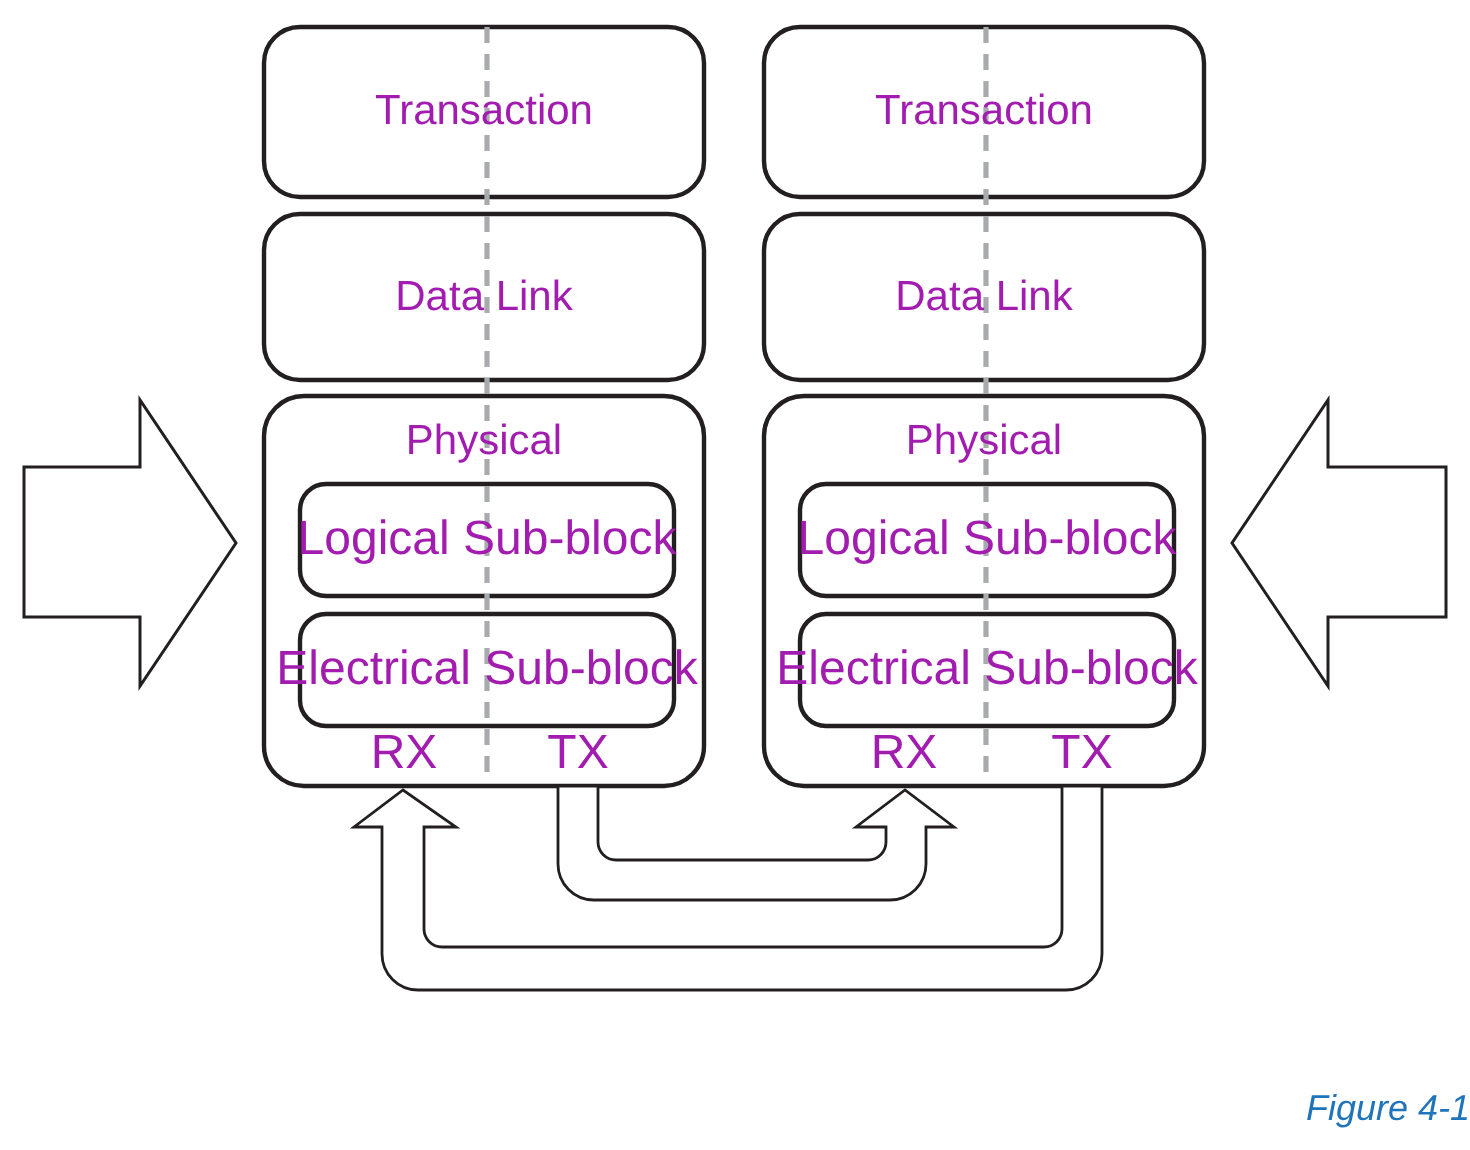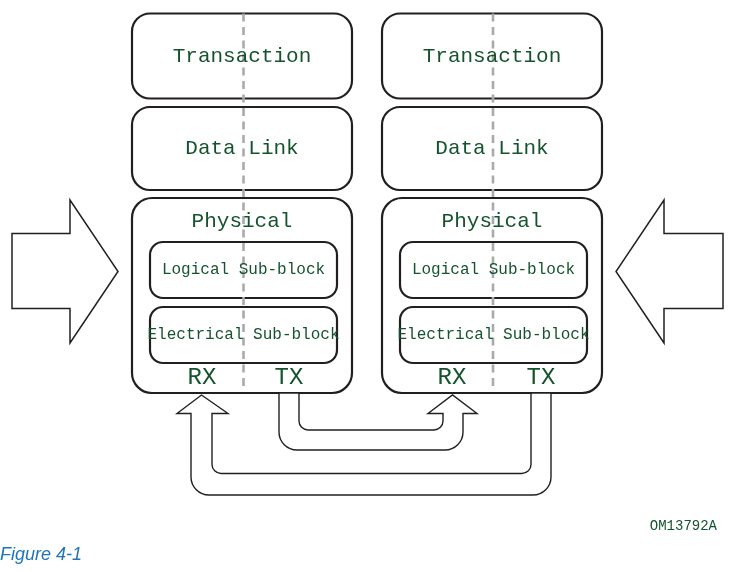--- a/index.html
+++ b/index.html
@@ -20,36 +20,35 @@
     left: 0;
     top: 0;
     z-index: 1;
   }
   .lbl {
     position: absolute;
     z-index: 2;
     display: flex;
     align-items: center;
     justify-content: center;
-    color: #14532d;
+    color: #a21caf;
     white-space: nowrap;
-    font-family: Liberation Mono, monospace;
   }
   .lbl-layer   { font-size: 21px; }
-  .lbl-sub     { font-size: 16px; }
+  .lbl-sub     { font-size: 24px; }
   .lbl-port    { font-size: 24px; }
   .lbl-code    { font-size: 14px; justify-content: flex-end; }
   .caption {
     position: absolute;
     z-index: 2;
     left: 0;
     top: 544px;
     width: 735px;
     display: flex;
-    justify-content: space-between;
+    justify-content: flex-end;
     gap: 24px;
     font-size: 18px;
     font-style: italic;
     color: #1f74ba;
   }
 </style>
 </head>
 <body>
 
 <div class="stage">
@@ -101,19 +100,18 @@
   <div class="lbl lbl-port" style="left:259px; top:365px; width:60px; height:24px;">TX</div>
 
   <div class="lbl lbl-layer" style="left:382px; top:13.5px; width:220px; height:85px;">Transaction</div>
   <div class="lbl lbl-layer" style="left:382px; top:107px; width:220px; height:83px;">Data Link</div>
   <div class="lbl lbl-layer" style="left:382px; top:204px; width:220px; height:34px;">Physical</div>
   <div class="lbl lbl-sub" style="left:400px; top:242px; width:187px; height:56px;">Logical Sub-block</div>
   <div class="lbl lbl-sub" style="left:400px; top:307px; width:187px; height:56px;">Electrical Sub-block</div>
   <div class="lbl lbl-port" style="left:422px; top:365px; width:60px; height:24px;">RX</div>
   <div class="lbl lbl-port" style="left:511px; top:365px; width:60px; height:24px;">TX</div>
 
-  <div class="lbl lbl-code" style="left:560px; top:516px; width:157px; height:20px;">OM13792A</div>
 
   <div class="caption">
     <span>Figure 4-1</span>
   </div>
 
 </div>
 
 </body></html>

